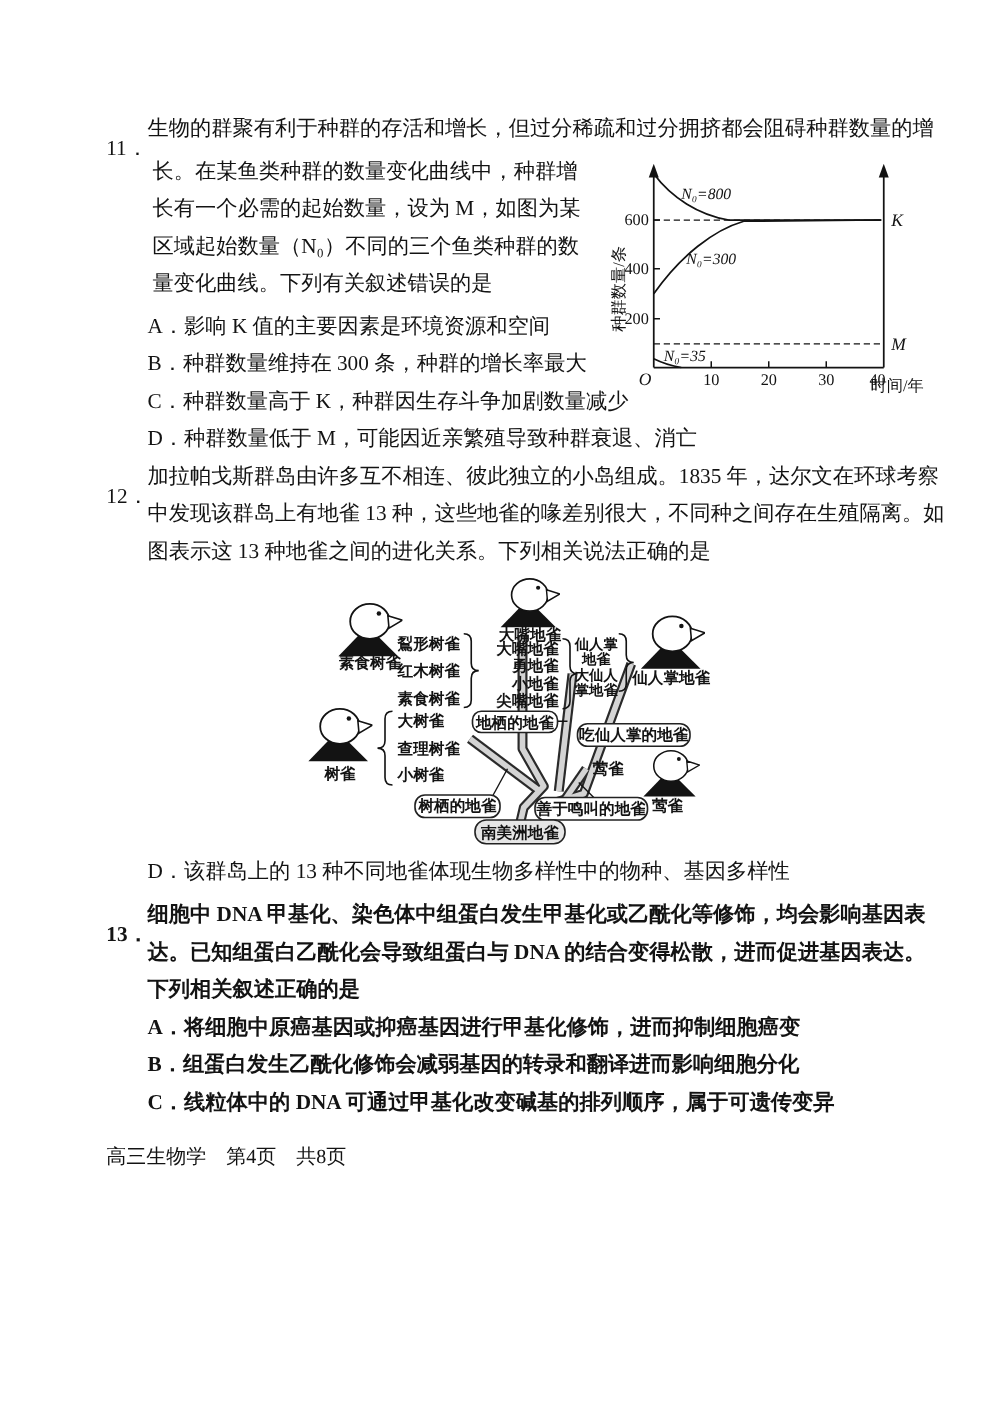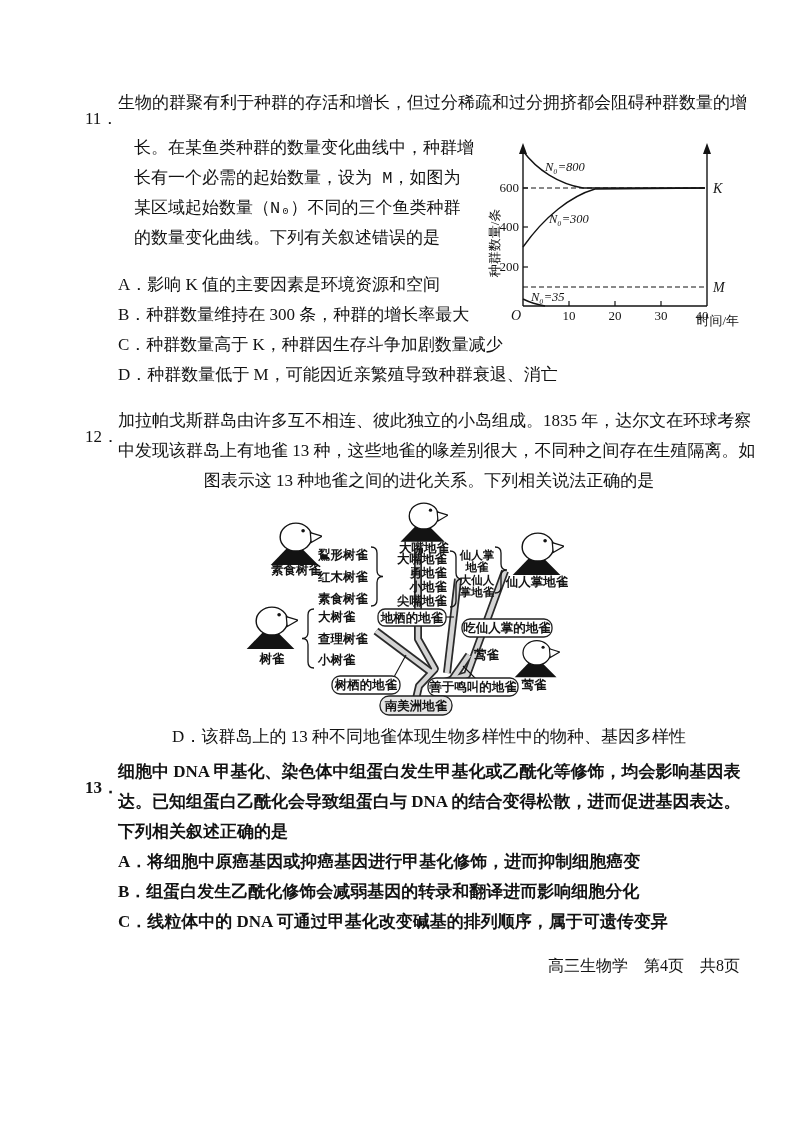--- a/index.html
+++ b/index.html
@@ -5,37 +5,37 @@
   html,body{margin:0;padding:0;}
   body{
     width:800px;height:1124px;background:#ffffff;overflow:hidden;
     font-family:"Liberation Serif","DejaVu Serif",serif;
     font-size:17px;color:#131313;
   }
   .page{padding:88px 60px 0 85px;width:655px;}
   .qline1,.stem-line{position:relative;padding-left:33px;line-height:30px;white-space:nowrap;}
   .qnum{position:absolute;left:0;top:16px;}
   .qbody{padding-left:33px;line-height:30px;}
-  .qbody p{margin:16px;line-height:30px;font-family:Liberation Mono, monospace;}
+  .qbody p{margin:4px;line-height:30px;}
   .graph-float{float:right;width:253px;height:190px;margin:4px 0 0 10px;}
   .option{padding-left:33px;line-height:30px;white-space:nowrap;}
   .diagram-wrap{margin:0 0 0 143px;height:229px;}
   .diagram-wrap svg{display:block;margin-top:-3px;}
   svg text{font-family:"Liberation Serif","DejaVu Serif",serif;fill:#131313;}
   .d-label{font-size:12.5px;font-weight:600;}
   .d-label-sm{font-size:11.5px;font-weight:600;}
   .d-caption{font-size:12.5px;font-weight:700;}
   .d-box-text{font-size:12.5px;font-weight:700;}
   .g-tick{font-size:13px;}
   .g-math{font-size:14px;font-style:italic;}
   .g-curve-label{font-size:12.5px;font-style:italic;}
   .g-axis-label{font-size:13px;}
-  footer{margin-top:16px;text-align:right;font-size:16px;line-height:26px;}
+  footer{margin-top:16px;text-align:left;font-size:16px;line-height:26px;}
   section{margin:0;}
-  #q12{margin-top:16px;text-align:center;}
+  #q12{margin-top:0;}
   #q13{margin-top:5px;font-weight:bold;}
   .clear{clear:both;}
 </style>
 </head>
 <body>
 
 <div class="page">
 
   <section id="q11">
     <div class="qline1">

